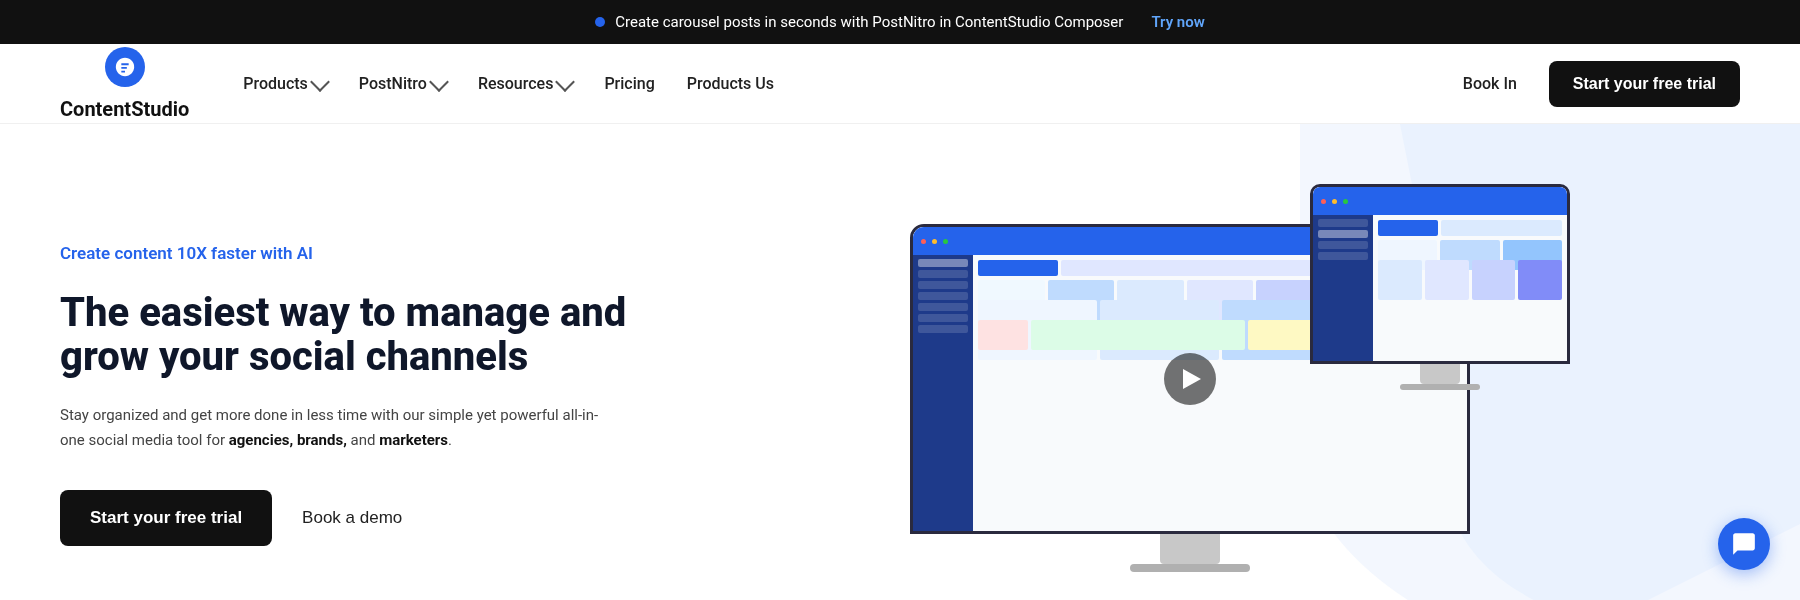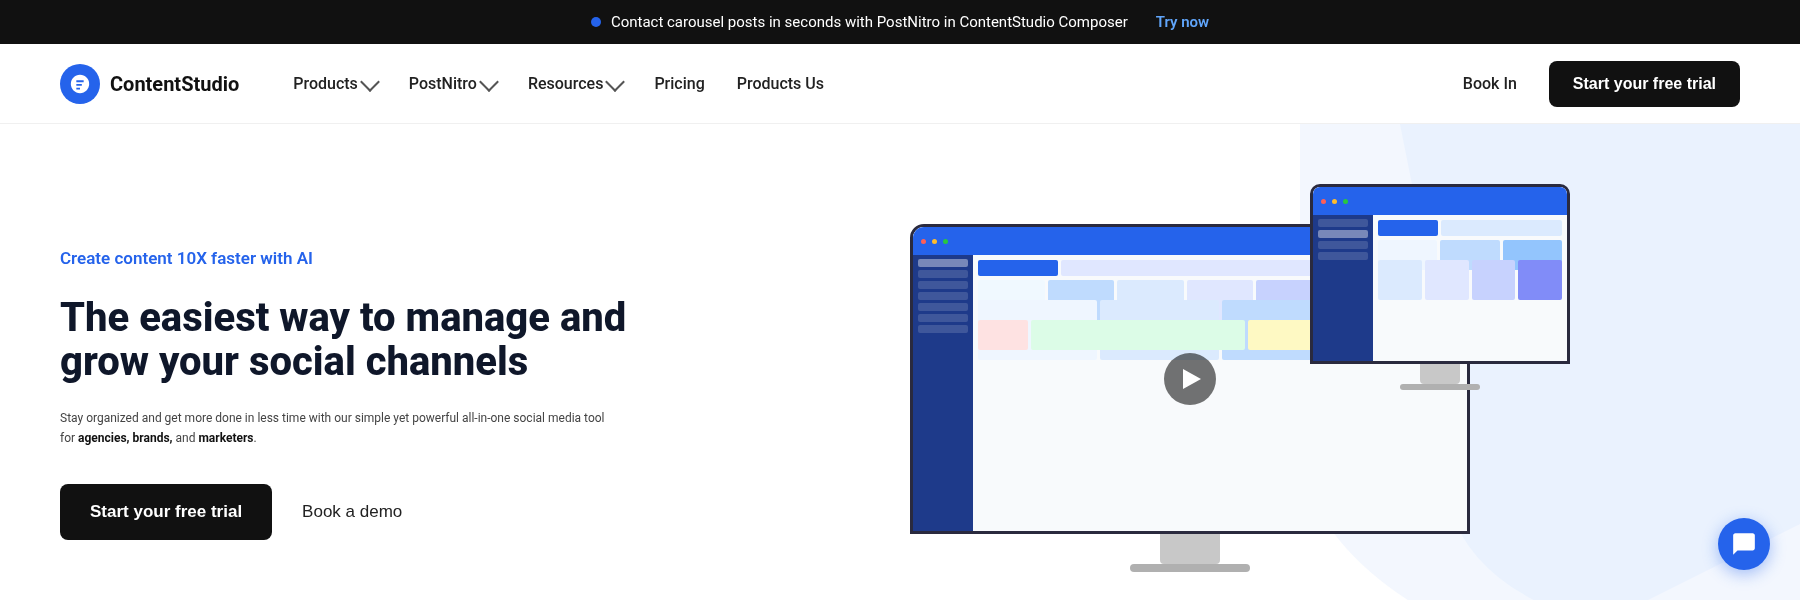--- a/index.html
+++ b/index.html
@@ -42,20 +42,21 @@
       background: #fff;
       position: relative;
       z-index: 10;
     }
     .logo-area {
       display: flex;
       align-items: center;
       gap: 10px;
       margin-right: 40px;
       text-decoration: none;
+      flex-direction: column;
     }
     .logo-icon {
       width: 40px; height: 40px;
       background: #2563eb;
       border-radius: 50%;
       display: flex; align-items: center; justify-content: center;
     }
     .logo-icon svg { width: 22px; height: 22px; }
     .logo-text {
       font-size: 20px;
@@ -135,21 +136,21 @@
       margin-bottom: 28px;
     }
     .hero-title {
       font-size: 40px;
       font-weight: 800;
       color: #0f172a;
       line-height: 1.1;
       margin-bottom: 24px;
     }
     .hero-desc {
-      font-size: 12px;
+      font-size: 15px;
       color: #444;
       line-height: 1.7;
       margin-bottom: 36px;
       max-width: 560px;
     }
     .hero-desc strong { color: #111; font-weight: 700; }
     .hero-buttons {
       display: flex;
       align-items: center;
       gap: 20px;
@@ -337,21 +338,21 @@
       justify-content: center;
       cursor: pointer;
       box-shadow: 0 4px 16px rgba(37,99,235,0.4);
     }
   </style>
 </head>
 <body>
 
 <div class="top-banner">
   <span class="banner-dot"></span>
-  <span>Contact carousel posts in seconds with PostNitro in ContentStudio Composer</span>
+  <span>Create carousel posts in seconds with PostNitro in ContentStudio Composer</span>
   <a class="banner-link">Try now</a>
 </div>
 
 <nav class="navbar">
   <a class="logo-area" href="#">
     <div class="logo-icon">
       <svg viewBox="0 0 24 24" fill="none">
         <path d="M12 2C6.48 2 2 6.48 2 12s4.48 10 10 10 10-4.48 10-10S17.52 2 12 2z" fill="white"></path>
         <path d="M8 8h8v2H8zm0 4h6v2H8zm0 4h4v2H8z" fill="#2563eb"></path>
       </svg>

